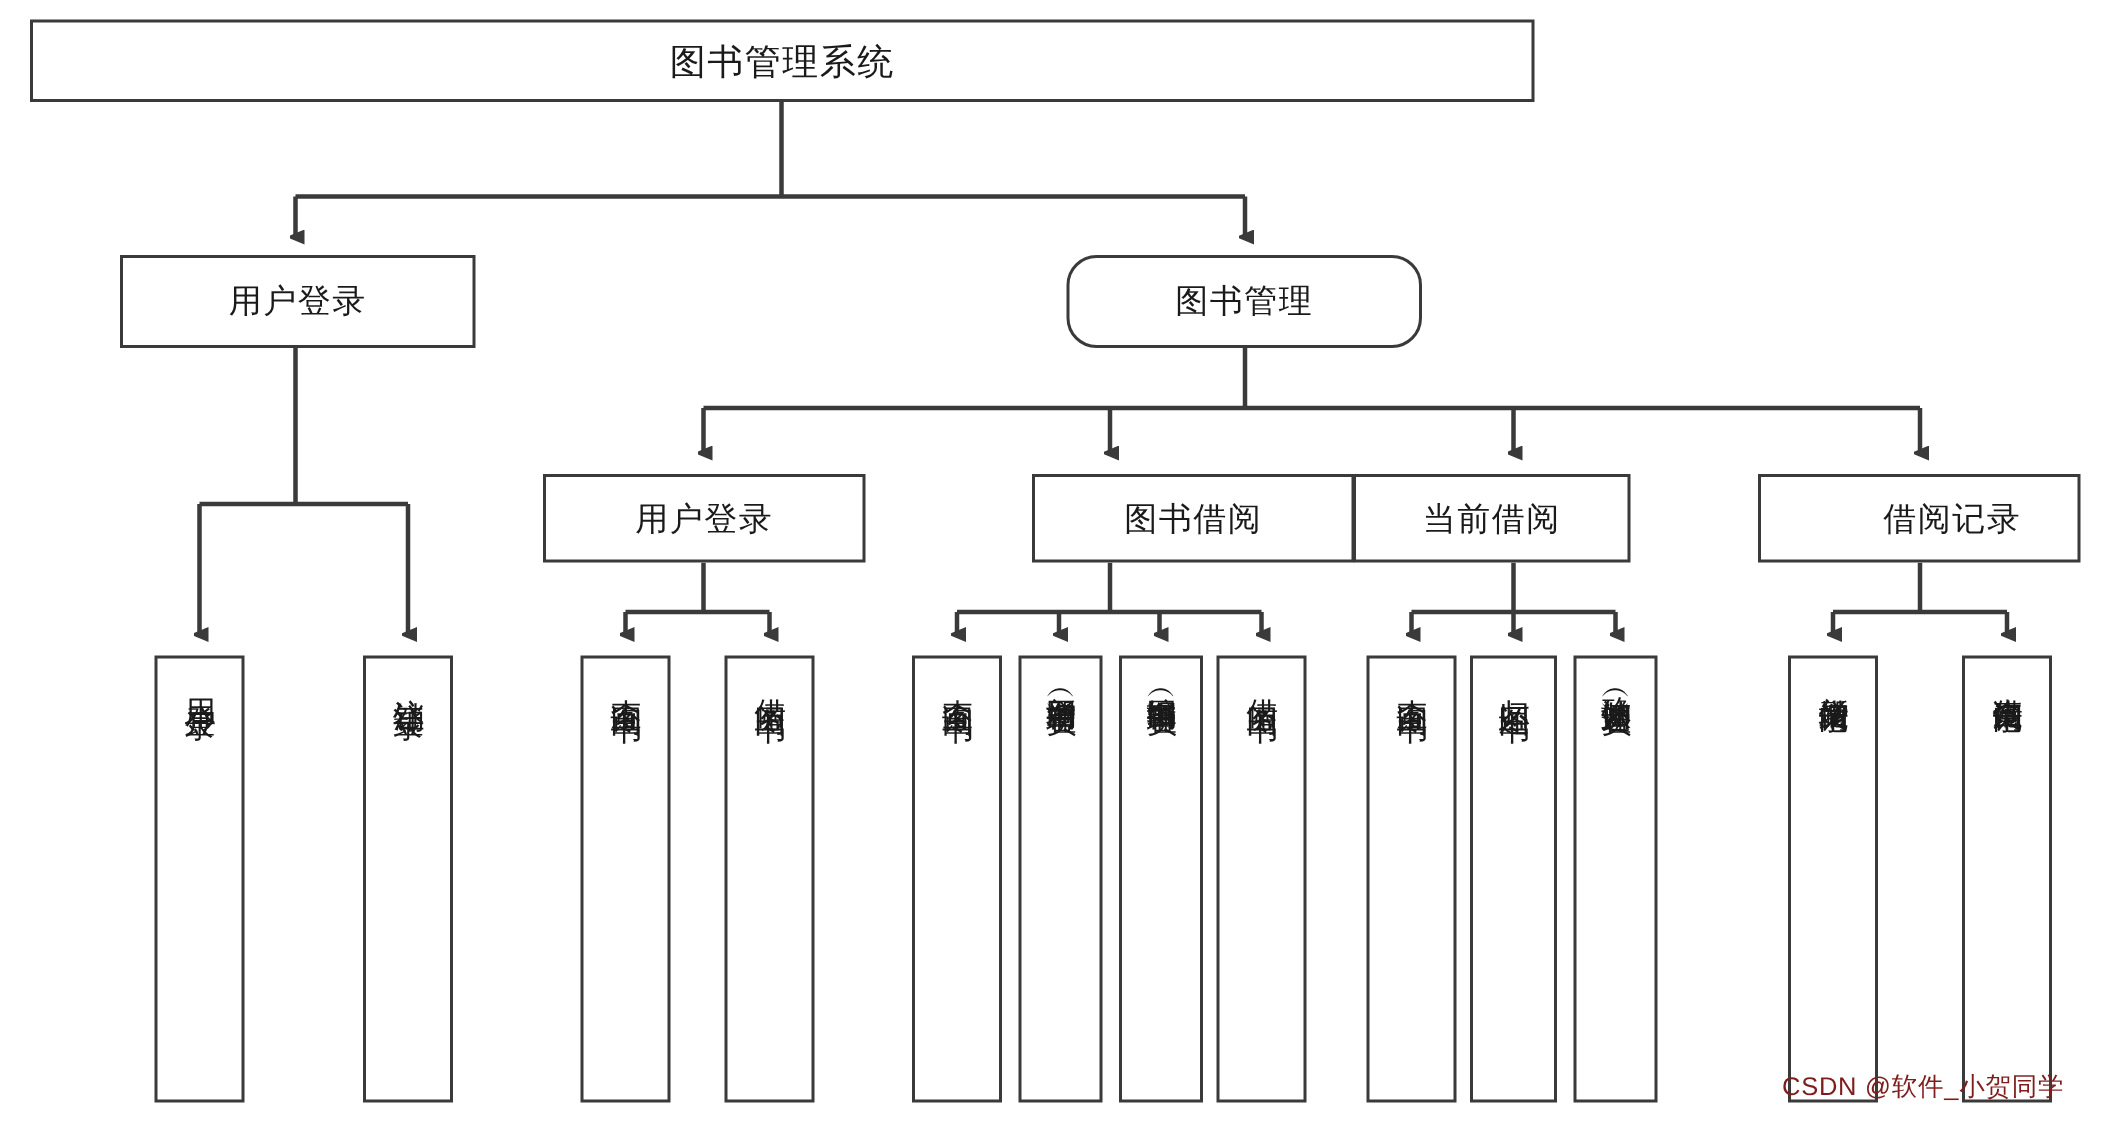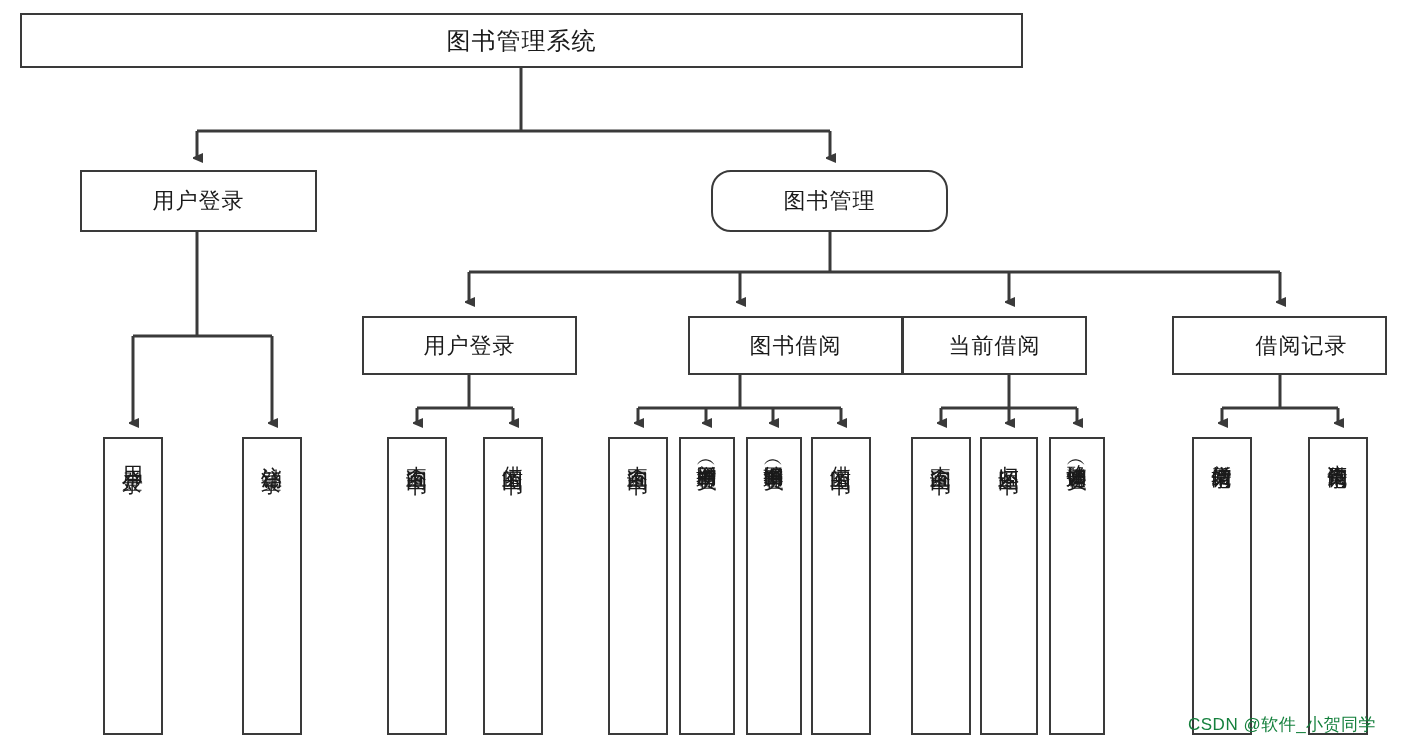--- a/index.html
+++ b/index.html
@@ -55,21 +55,21 @@
     font-size: 21px;
     letter-spacing: 3px;
     line-height: 1;
   }
   .node.leaf.tall-text .node-label {
     font-size: 20px;
     letter-spacing: 1px;
   }
   .watermark {
     position: absolute;
-    color: #15803d;
+    color: #7f1d1d;
     font-size: 17px;
     white-space: nowrap;
     left: 1188px;
     top: 713px;
     letter-spacing: 0.5px;
   }
 </style>
 </head>
 <body>
 

